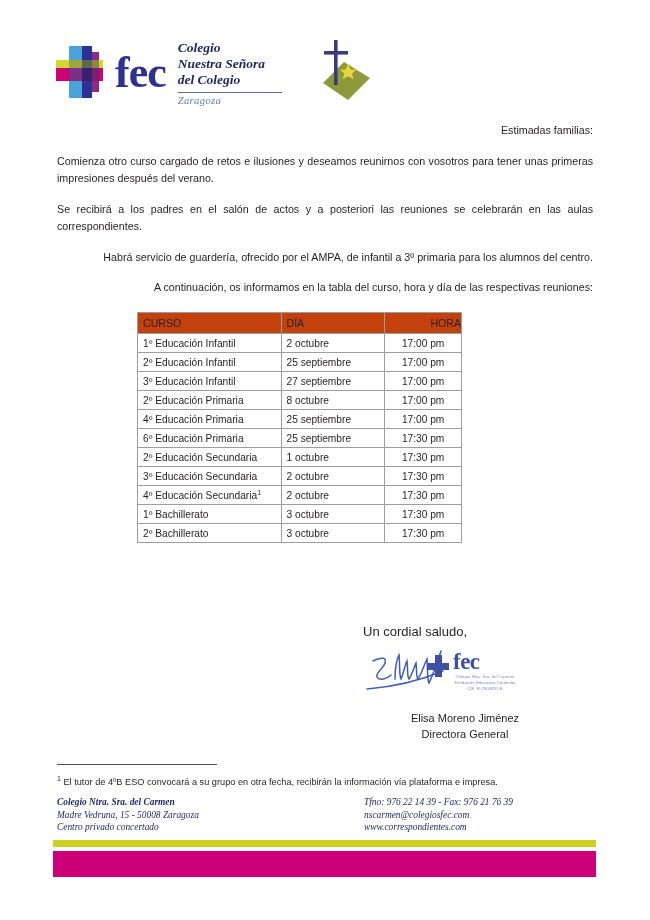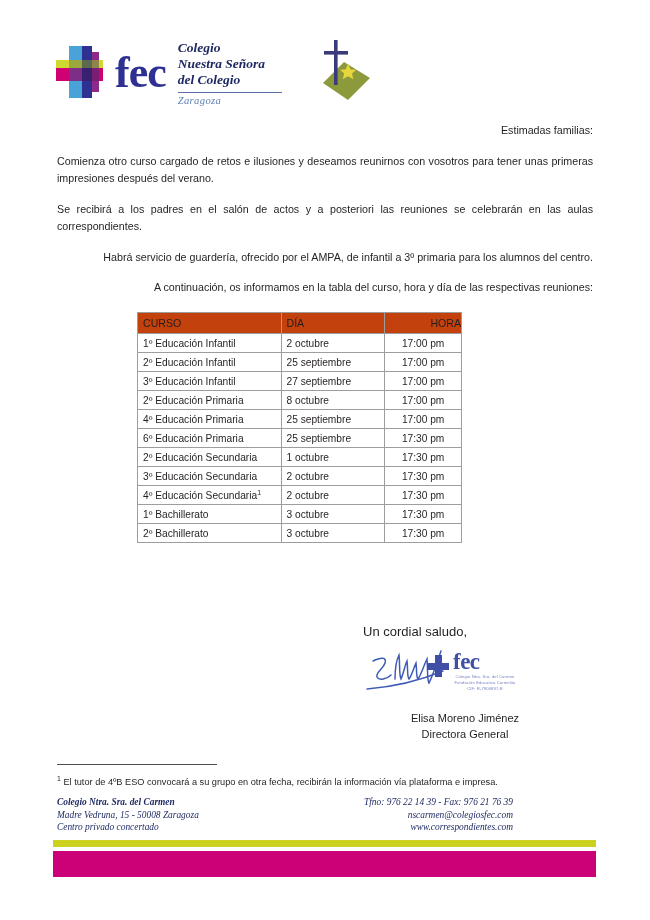--- a/index.html
+++ b/index.html
@@ -256,21 +256,20 @@
     font-style: italic;
     font-size: 9.4px;
     line-height: 12.6px;
     color: #1f2a63;
   }
   .foot-left .strong { font-weight: bold; }
   .foot-right {
     position: absolute;
     right: 53px;
     top: 796px;
-    text-align: right;
     font-family: "Liberation Serif", serif;
     font-style: italic;
     font-size: 9.4px;
     line-height: 12.6px;
     color: #1f2a63;
   }
 
   .bar-green {
     position: absolute;
     left: 53px;

